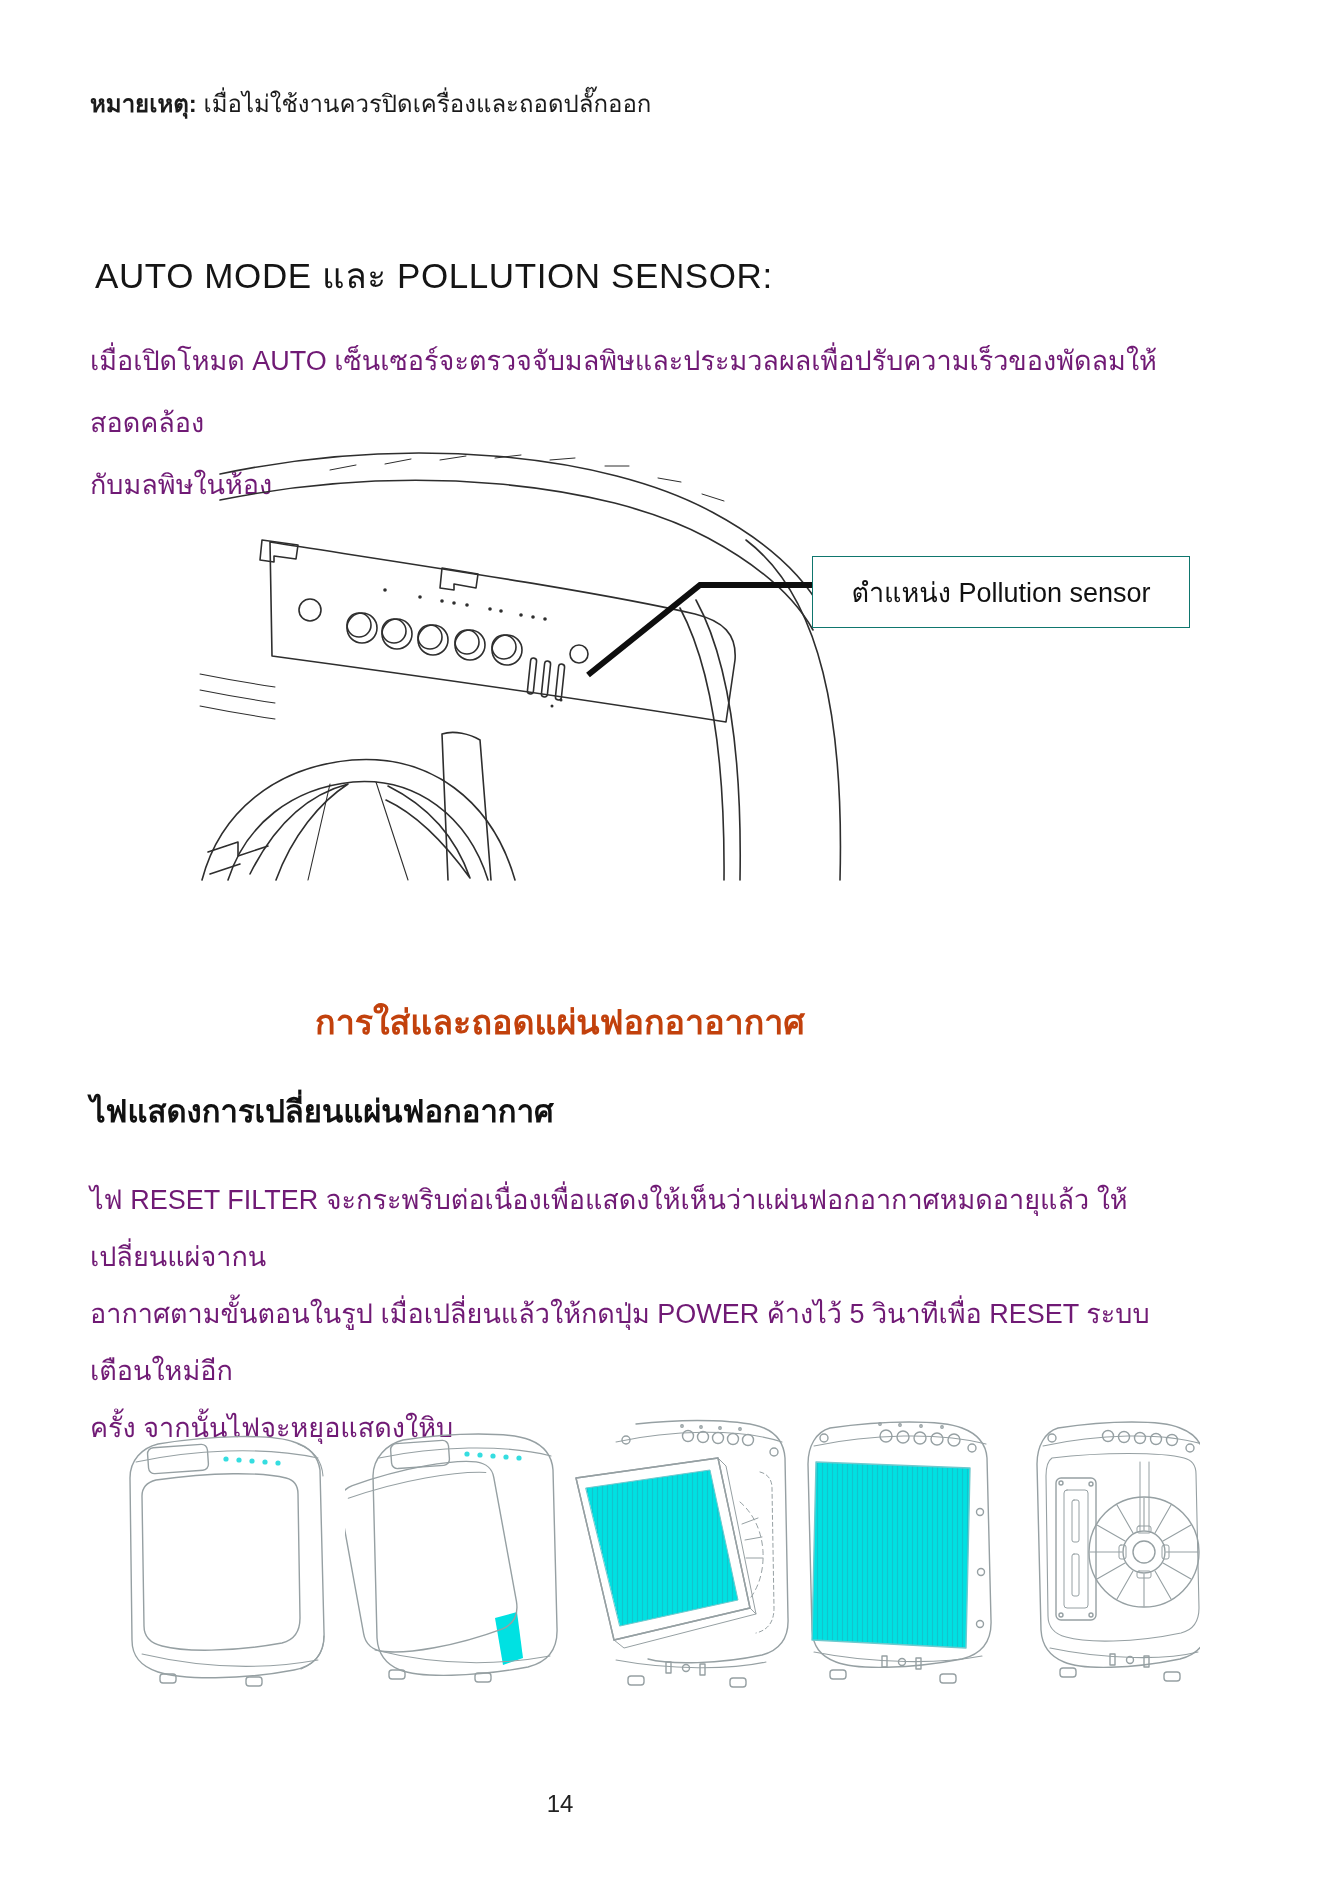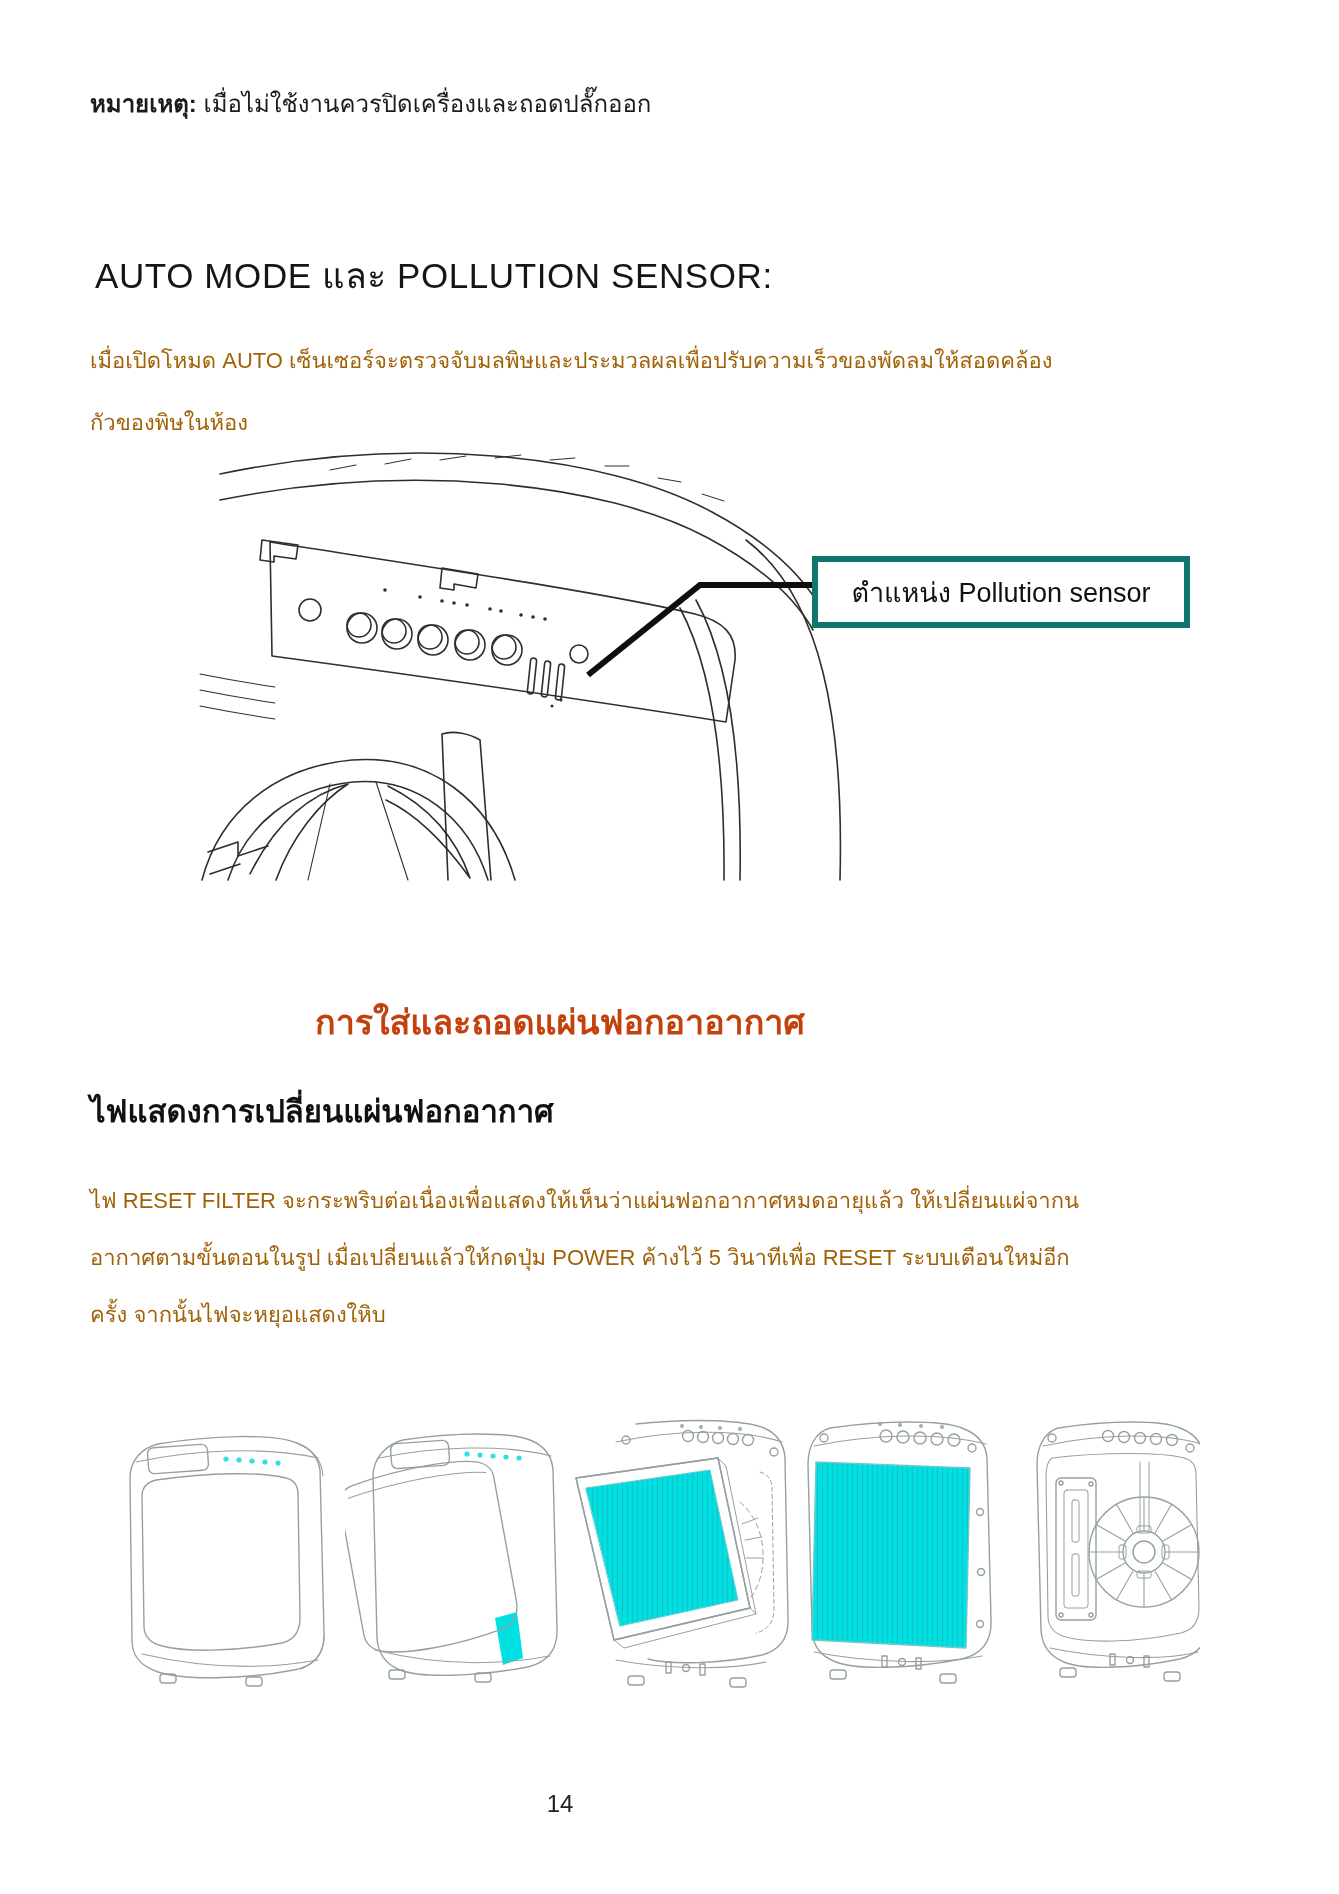--- a/index.html
+++ b/index.html
@@ -6,25 +6,25 @@
   html,body { background:#ffffff; }
   body { font-family:"Liberation Sans", sans-serif; color:#1b1b1b; }
   .page { position:relative; width:1200px; height:1894px; background:#fff; overflow:hidden; }
   .abs { position:absolute; }
 
   .note { left:90px; top:84px; font-size:24px; }
   .note .lbl { font-weight:700; }
 
   .h1 { left:95px; top:248px; font-size:35px; letter-spacing:.6px; color:#151515; }
 
-  .para { font-size:22px; color:#a16207; }
+  .para { font-size:27px; color:#701a75; }
   .p1 { left:90px; top:330px; line-height:62px; }
   .p2 { left:90px; top:1172px; line-height:57px; }
 
-  .callout { left:812px; top:556px; width:378px; height:72px; border:6px solid #0f766e;
+  .callout { left:812px; top:556px; width:378px; height:72px; border:1px solid #0f766e;
              background:#fff; display:flex; align-items:center; justify-content:center;
              font-size:27px; color:#111; }
 
   .h2 { left:0; top:995px; width:1120px; text-align:center; font-size:34px; font-weight:700; color:#c2410c; }
   .h3 { left:90px; top:1086px; font-size:31px; font-weight:700; color:#111; }
 
   .pagenum { left:0; top:1790px; width:1120px; text-align:center; font-size:24px; color:#222; }
 
   svg { display:block; }
   .lineart { stroke:#2e2e2e; fill:none; stroke-width:1.6; stroke-linecap:round; stroke-linejoin:round; }
@@ -38,21 +38,21 @@
 <div class="page">
 
   <div class="abs note">
     <span class="lbl">หมายเหตุ:</span><span> เมื่อไม่ใช้งานควรปิดเครื่องและถอดปลั๊กออก</span>
   </div>
 
   <div class="abs h1">AUTO MODE และ POLLUTION SENSOR:</div>
 
   <div class="abs para p1">
     <div>เมื่อเปิดโหมด AUTO เซ็นเซอร์จะตรวจจับมลพิษและประมวลผลเพื่อปรับความเร็วของพัดลมให้สอดคล้อง</div>
-    <div>กัวของพิษในห้อง</div>
+    <div>กับมลพิษในห้อง</div>
   </div>
 
   <svg class="abs" style="left:180px;top:422px" width="1040" height="460" viewBox="0 0 1040 460">
     <g class="lineart">
 
       <path d="M 40,52 C 230,12 425,32 532,90 C 588,120 622,152 642,188"></path>
       <path d="M 40,78 C 230,40 424,60 528,116 C 582,145 615,176 633,208"></path>
       <path d="M 150,48 l 26,-5 M 205,42 l 26,-5 M 260,38 l 26,-4 M 315,36 l 26,-3 M 370,38 l 25,-2 M 425,44 l 24,0 M 478,56 l 23,4 M 522,72 l 22,7" stroke-width="1"></path>
 
       <path d="M 82,118 l 36,5 l -2,14 l -22,-3 l 0,6 l -14,-2 z"></path>

